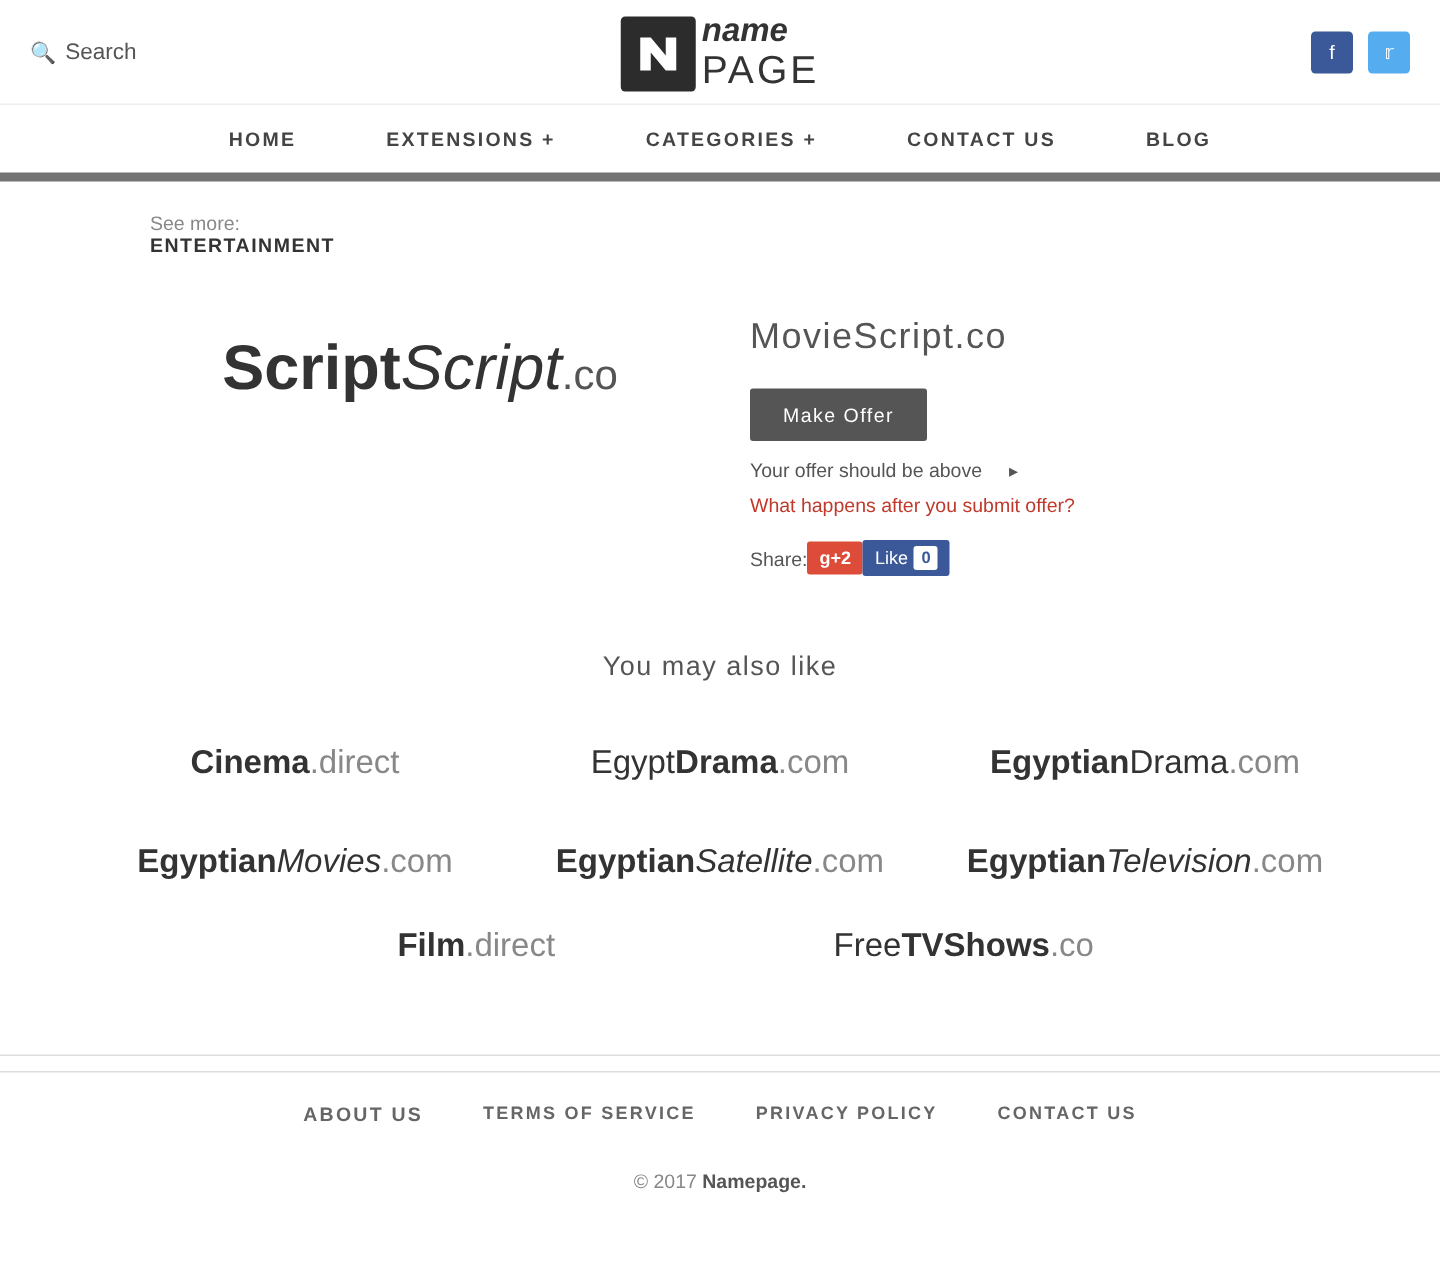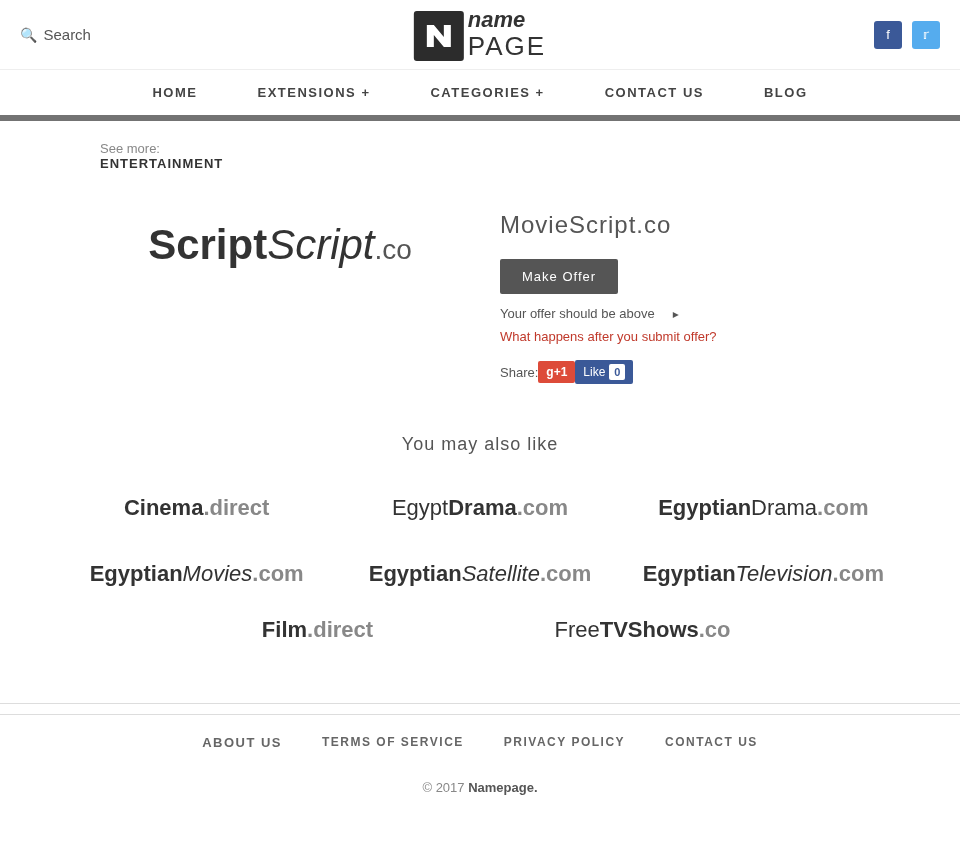--- a/index.html
+++ b/index.html
@@ -53,21 +53,21 @@
     
     .also-like { padding: 10px 60px 40px; text-align: center; }
     .also-like-title { font-size: 18px; font-weight: 300; color: #555; margin-bottom: 30px; letter-spacing: 1px; }
 
     .domain-grid { display: grid; grid-template-columns: repeat(3, 1fr); gap: 20px 10px; margin-bottom: 10px; }
     .domain-grid-bottom { display: grid; grid-template-columns: repeat(2, 1fr); gap: 20px 10px; max-width: 640px; margin: 0 auto; }
 
     .domain-item { display: flex; align-items: center; justify-content: center; padding: 10px; cursor: pointer; }
     .domain-text { font-size: 22px; font-weight: 300; color: #333; }
     .domain-text .bold { font-weight: 700; }
-    .domain-text .ext { color: #888; font-weight: 700; }
+    .domain-text .ext { color: #888; font-weight: 400; }
 
     
     .divider { border: none; border-top: 1px solid #ddd; margin: 10px 0; }
 
     
     .footer-nav { display: flex; justify-content: center; gap: 40px; padding: 20px; border-top: 1px solid #ddd; }
     .footer-nav a { font-size: 12px; letter-spacing: 1.5px; text-transform: uppercase; color: #666; text-decoration: none; font-weight: 600; cursor: pointer; }
     .footer-copy { text-align: center; font-size: 13px; color: #888; padding: 10px 0 30px; }
     .footer-copy a { color: #555; text-decoration: none; font-weight: 600; text-align: center; }
 
@@ -134,21 +134,21 @@
     <button class="make-offer-btn">Make Offer</button>
 
     <div class="offer-info">
       <span>Your offer should be above</span>
       <span class="offer-arrow">▸</span>
     </div>
     <div class="what-happens">What happens after you submit offer?</div>
 
     <div class="share-row">
       <span class="share-label">Share:</span>
-      <span class="g-plus-btn">g+1</span>
+      <span class="g-plus-btn">g+2</span>
       <span class="fb-like-btn">
         <span>Like</span>
         <span class="count">0</span>
       </span>
     </div>
   </div>
 </div>
 
 <div class="also-like">
   <div class="also-like-title">You may also like</div>

